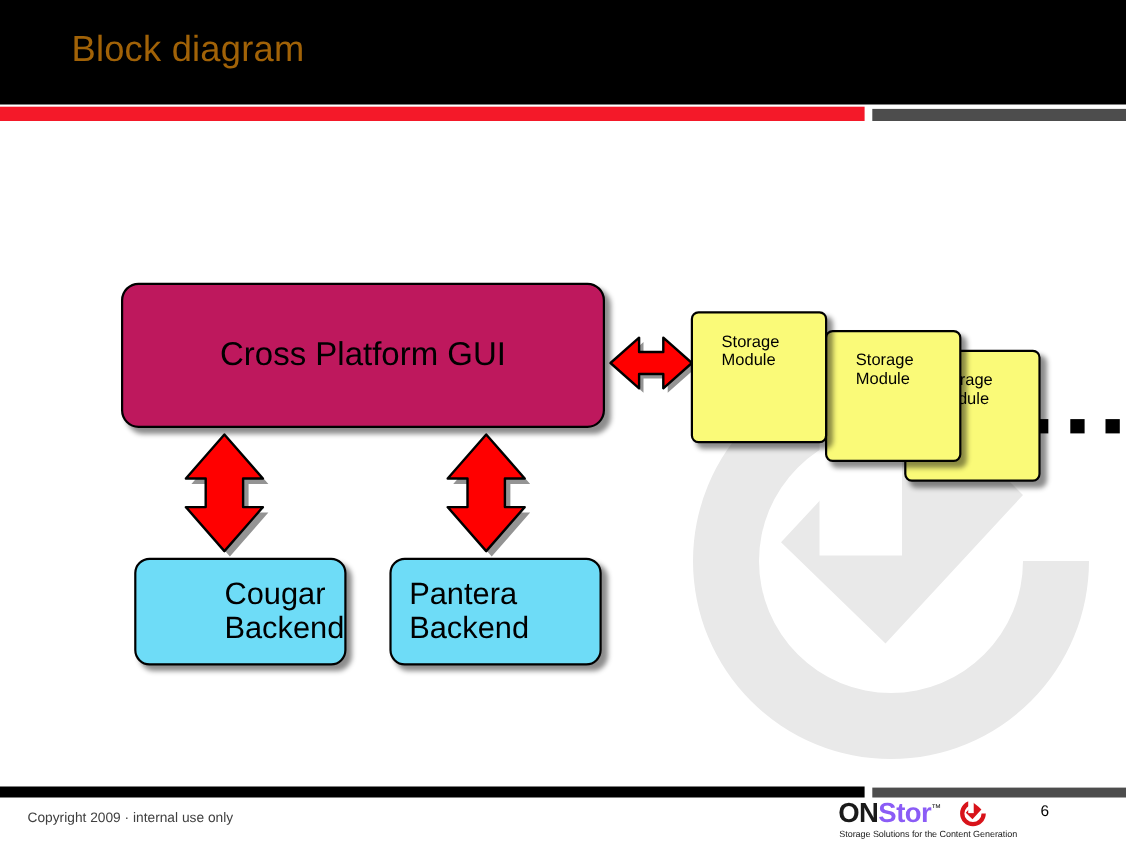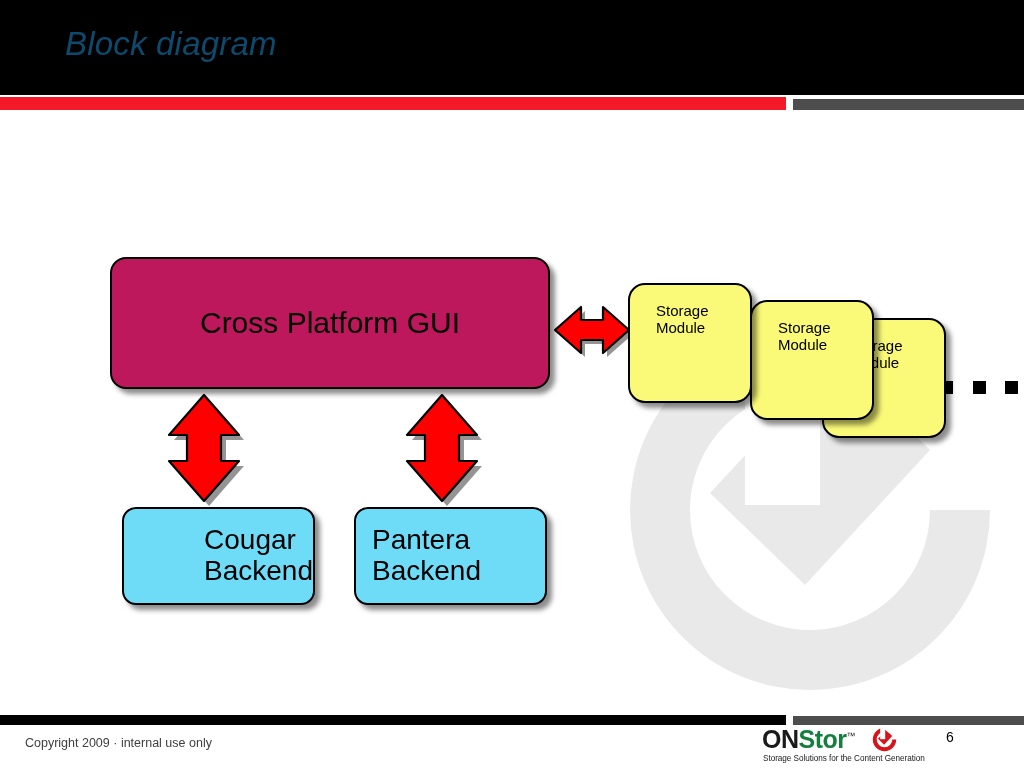--- a/index.html
+++ b/index.html
@@ -31,24 +31,23 @@
     left: 0; top: 0;
     width: 1024px;
     height: 95px;
     background: #000000;
   }
   .header-title {
     position: absolute;
     left: 65px;
     top: 25px;
     font-size: 33px;
-    color: #0c4a6e;
+    color: #a16207;
     letter-spacing: 0.2px;
     white-space: nowrap;
-    font-style: italic;
   }
   .header-rule-red {
     position: absolute;
     left: 0; top: 97px;
     width: 786px;
     height: 13px;
     background: #f41929;
   }
   .header-rule-gray {
     position: absolute;
@@ -109,21 +108,21 @@
     text-align: left;
     white-space: pre-line;
   }
   .backend-cougar { left: 122px; justify-content: flex-end; }
   .backend-pantera { left: 338px; margin-left: 16px; }
 
   .shape-storage {
     width: 124px;
     height: 120px;
     background: #fafa78;
-    border-radius: 17px;
+    border-radius: 7px;
     align-items: flex-start;
     justify-content: flex-start;
   }
   .shape-storage .shape-label {
     font-size: 15px;
     color: #000000;
     line-height: 1.12;
     padding: 18px 0 0 26px;
     text-align: left;
     white-space: pre-line;
@@ -200,21 +199,21 @@
   .logo-wordmark {
     position: absolute;
     left: 0; top: 0;
     font-size: 25px;
     font-weight: bold;
     line-height: 1;
     white-space: nowrap;
     letter-spacing: -0.5px;
   }
   .logo-on { color: #1a1a1a; }
-  .logo-stor { color: #15803d; margin-top: 15px; }
+  .logo-stor { color: #8b5cf6; margin-top: 15px; }
   .logo-tm {
     color: #1a1a1a;
     font-size: 9px;
     vertical-align: super;
     font-weight: normal;
   }
   .logo-mark {
     position: absolute;
     left: 109px;
     top: -1px;

